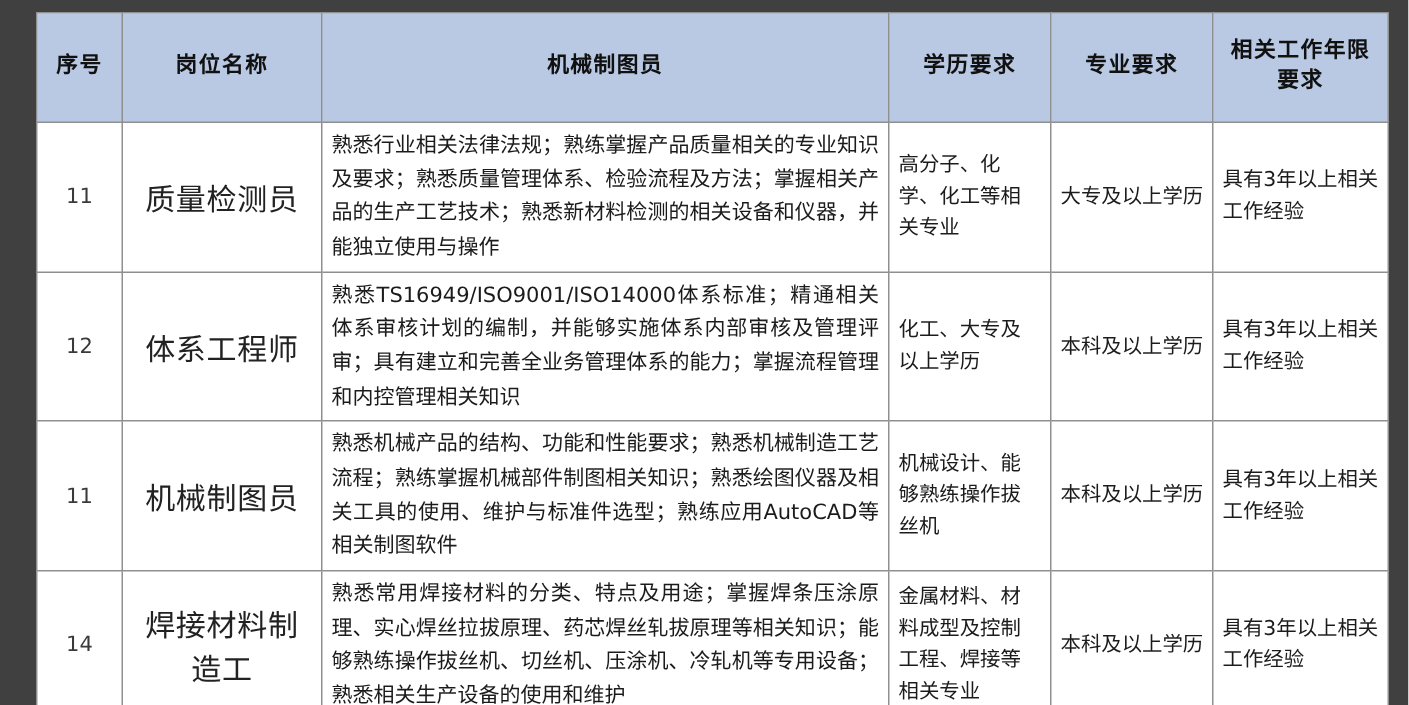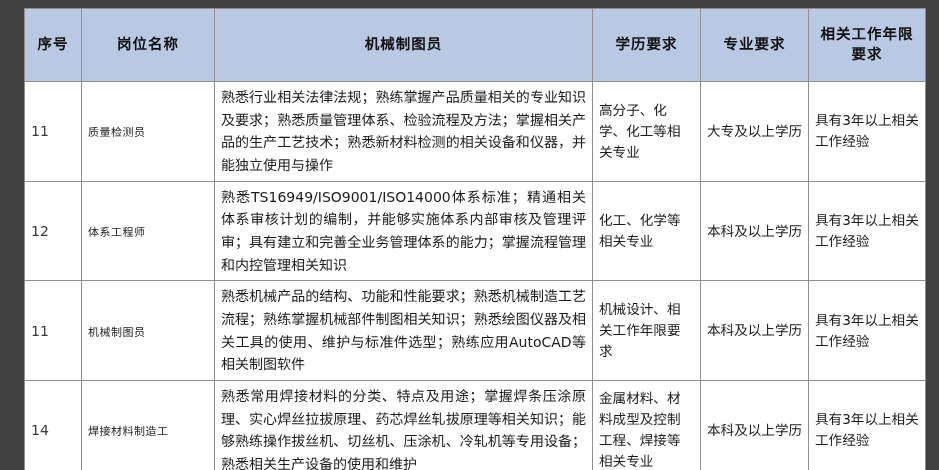--- a/index.html
+++ b/index.html
@@ -50,26 +50,27 @@
   }
   
   col.c-idx    { width: 57px; }
   col.c-name   { width: 133px; }
   col.c-skill  { width: 378px; }
   col.c-major  { width: 108px; }
   col.c-edu    { width: 108px; }
   col.c-exp    { width: 117px; }
 
   td.idx {
+    text-align: center;
     font-size: 14px;
     color: #3a3a3a;
   }
   td.name {
-    text-align: left;
-    font-size: 11px;
+    text-align: center;
+    font-size: 20px;
     letter-spacing: 0.5px;
     color: #222222;
   }
   td.skill {
     text-align: justify;
     text-justify: inter-ideograph;
     font-size: 14px;
     line-height: 1.62;
     color: #1b1b1b;
     padding: 5px 8px 5px 7px;
@@ -123,29 +124,29 @@
         <td class="name">质量检测员</td>
         <td class="skill">熟悉行业相关法律法规；熟练掌握产品质量相关的专业知识及要求；熟悉质量管理体系、检验流程及方法；掌握相关产品的生产工艺技术；熟悉新材料检测的相关设备和仪器，并能独立使用与操作</td>
         <td class="major">高分子、化学、化工等相关专业</td>
         <td class="edu">大专及以上学历</td>
         <td class="exp">具有3年以上相关工作经验</td>
       </tr>
       <tr class="r12">
         <td class="idx">12</td>
         <td class="name">体系工程师</td>
         <td class="skill">熟悉TS16949/ISO9001/ISO14000体系标准；精通相关体系审核计划的编制，并能够实施体系内部审核及管理评审；具有建立和完善全业务管理体系的能力；掌握流程管理和内控管理相关知识</td>
-        <td class="major">化工、化学等相关专业</td>
+        <td class="major">化工、大专及以上学历</td>
         <td class="edu">本科及以上学历</td>
         <td class="exp">具有3年以上相关工作经验</td>
       </tr>
       <tr class="r13">
         <td class="idx">11</td>
         <td class="name">机械制图员</td>
         <td class="skill">熟悉机械产品的结构、功能和性能要求；熟悉机械制造工艺流程；熟练掌握机械部件制图相关知识；熟悉绘图仪器及相关工具的使用、维护与标准件选型；熟练应用AutoCAD等相关制图软件</td>
-        <td class="major">机械设计、相关工作年限要求</td>
+        <td class="major">机械设计、能够熟练操作拔丝机</td>
         <td class="edu">本科及以上学历</td>
         <td class="exp">具有3年以上相关工作经验</td>
       </tr>
       <tr class="r14">
         <td class="idx">14</td>
         <td class="name">焊接材料制造工</td>
         <td class="skill">熟悉常用焊接材料的分类、特点及用途；掌握焊条压涂原理、实心焊丝拉拔原理、药芯焊丝轧拔原理等相关知识；能够熟练操作拔丝机、切丝机、压涂机、冷轧机等专用设备；熟悉相关生产设备的使用和维护</td>
         <td class="major">金属材料、材料成型及控制工程、焊接等相关专业</td>
         <td class="edu">本科及以上学历</td>
         <td class="exp">具有3年以上相关工作经验</td>

